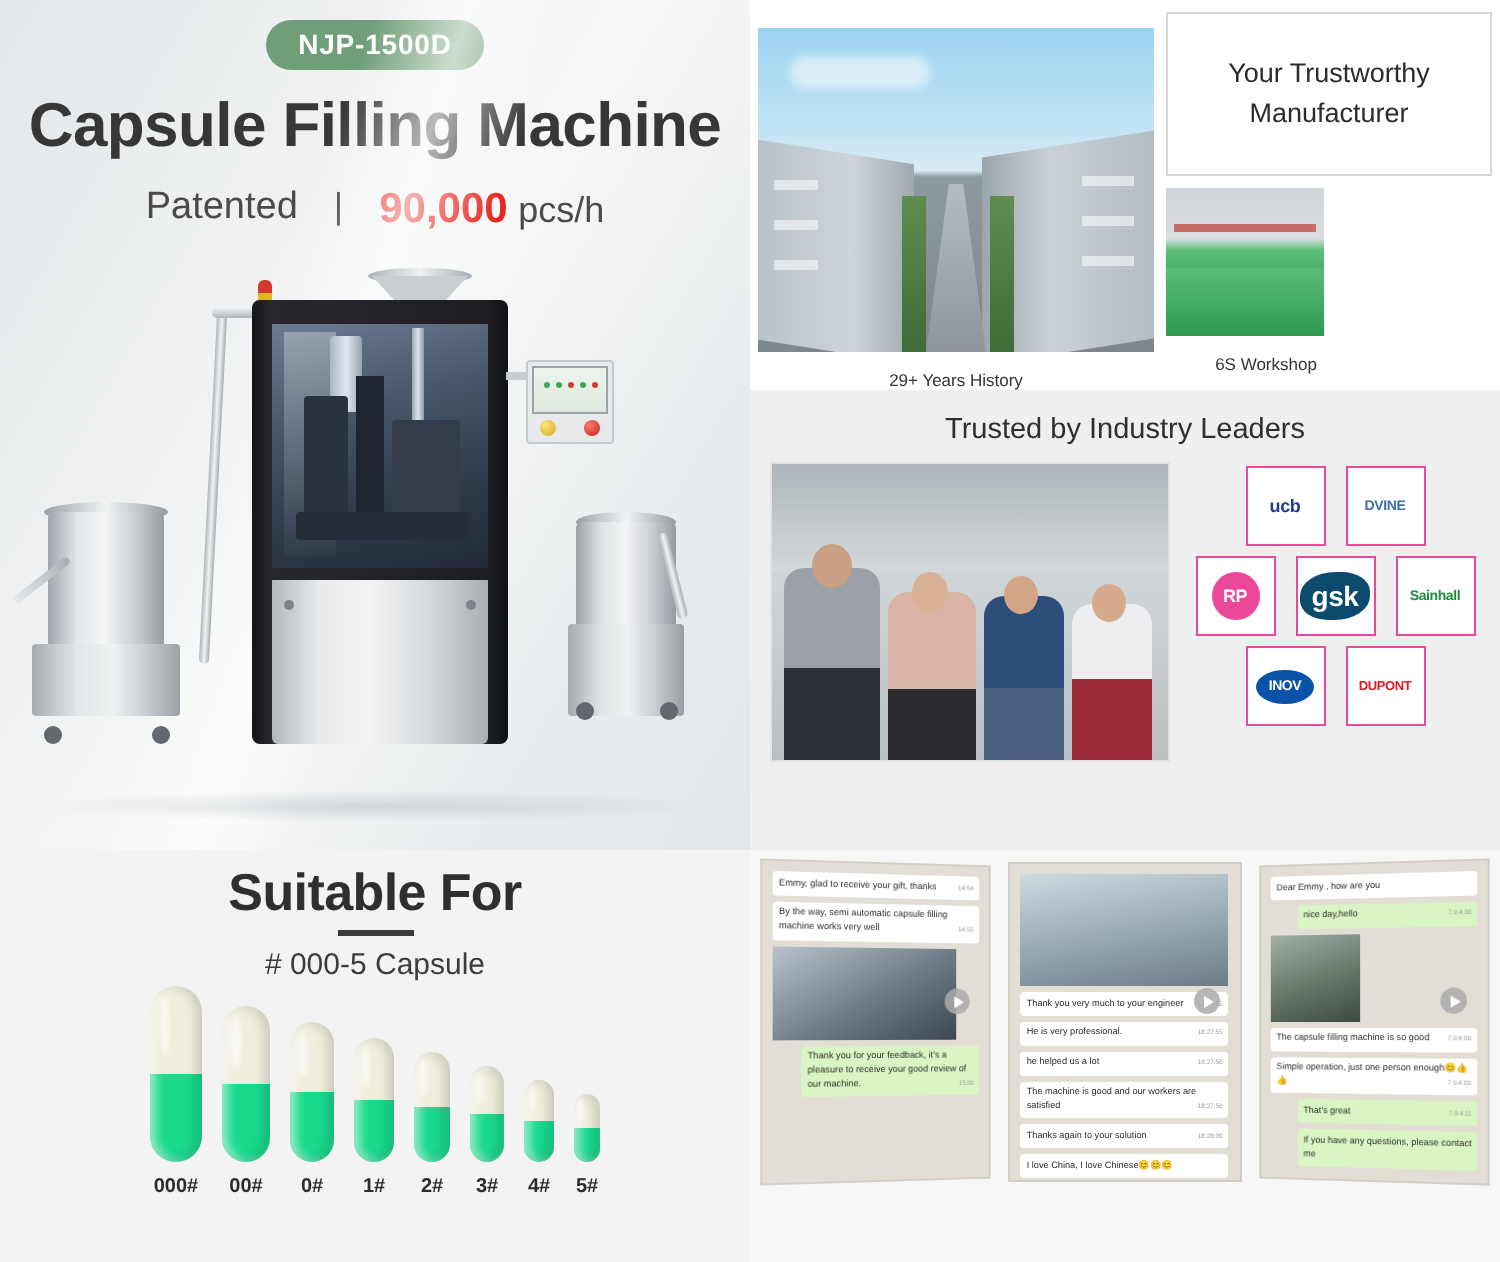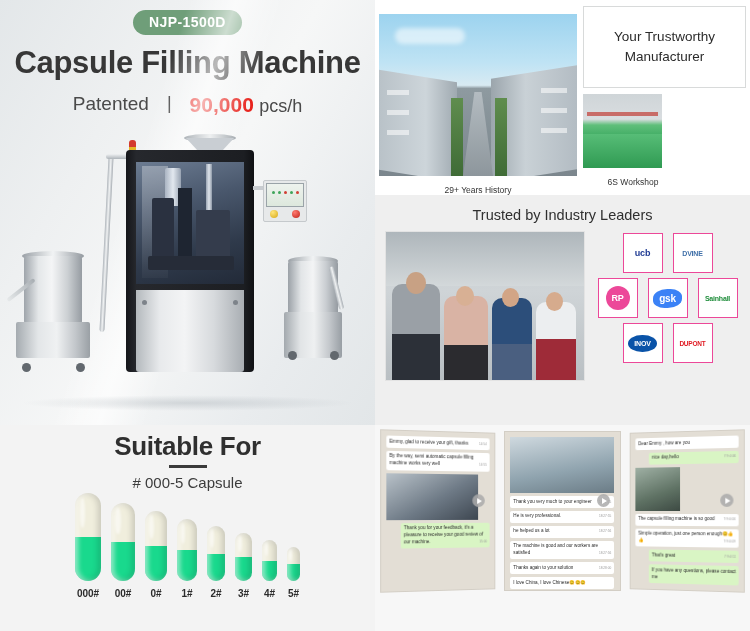--- a/index.html
+++ b/index.html
@@ -319,21 +319,21 @@
             </div>
             <div class="logo-cell">
               <span class="lg-txt" style="color:#3f6fa8;font-size:7px">DVINE</span>
             </div>
           </div>
           <div class="logo-row">
             <div class="logo-cell">
               <span class="lg-txt" style="color:#fff;background:#ec4899;border-radius:50%;width:24px;height:24px;display:flex;align-items:center;justify-content:center;">RP</span>
             </div>
             <div class="logo-cell">
-              <span class="lg-txt" style="color:#fff;background:#3b82f6;border-radius:50% 40% 50% 40%;padding:4px 6px;font-size:10px">gsk</span>
+              <span class="lg-txt" style="color:#fff;background:#0c4a6e;border-radius:50% 40% 50% 40%;padding:4px 6px;font-size:14px">gsk</span>
             </div>
             <div class="logo-cell">
               <span class="lg-txt" style="color:#1e8c3a;font-size:7px">Sainhall</span>
             </div>
           </div>
           <div class="logo-row">
             <div class="logo-cell">
               <span class="lg-txt" style="color:#fff;background:#0a53a8;border-radius:50%;padding:5px 6px;font-size:7px">INOV</span>
             </div>
             <div class="logo-cell">

